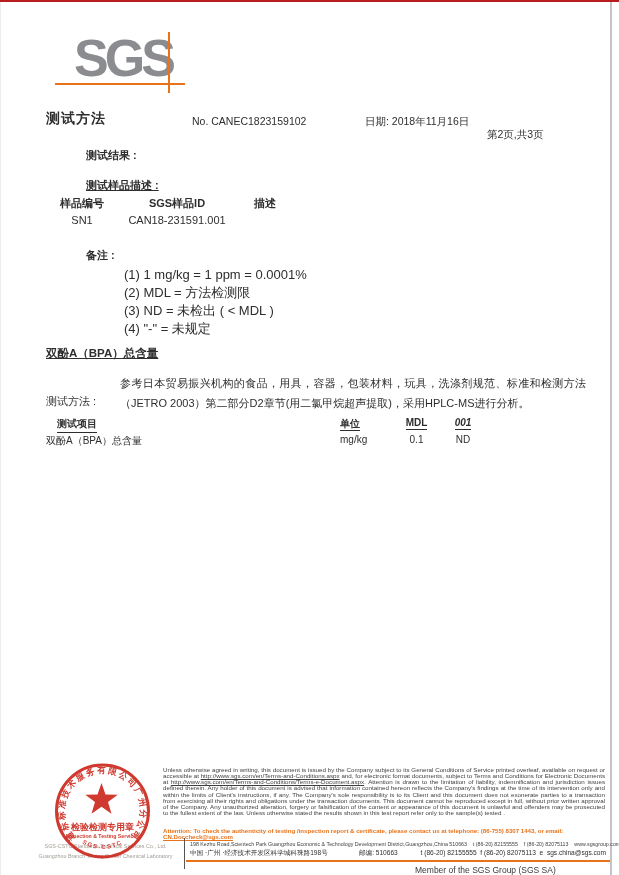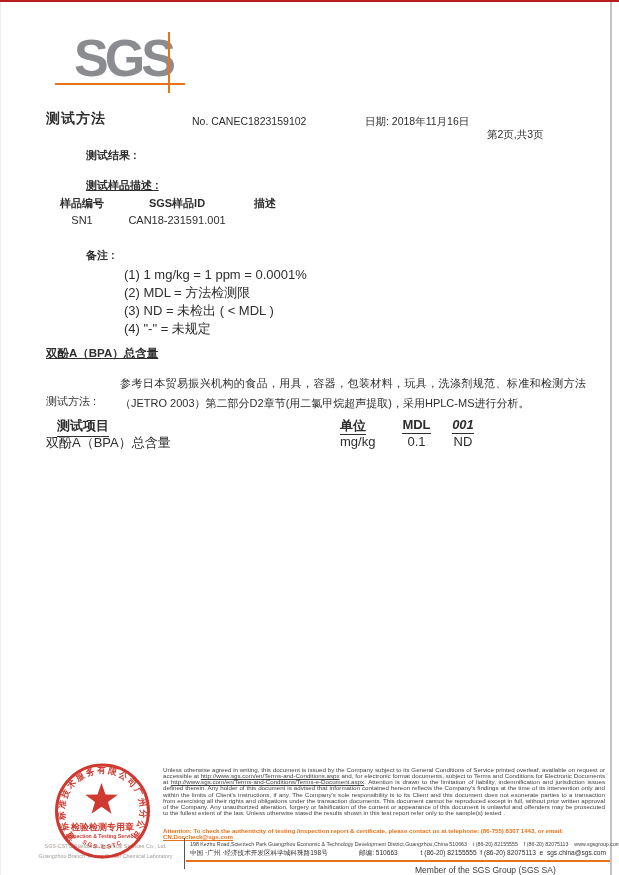--- a/index.html
+++ b/index.html
@@ -41,21 +41,21 @@
 
   .notes-label { position:absolute; left:46px; top:246px; }
   .notes-list { position:absolute; left:100px; top:264px; font-size:13px; line-height:18px;margin-left:24px; }
 
   .bpa-heading { position:absolute; left:46px; top:344px; font-size:11.5px; font-weight:bold; text-decoration:underline; }
 
   .method-label { position:absolute; left:46px; top:392px; font-size:11px; }
   .method-text { position:absolute; left:120px; top:371px; width:466px; font-size:11px; line-height:20px; text-align:justify; }
 
   
-  .rt-row { position:absolute; left:0; width:619px; height:14px; font-size:13px; }
+  .rt-row { position:absolute; left:0; width:619px; height:14px; font-size:10px; }
   .rt-header { top:415px; }
   .rt-data { top:432px; }
   .rt-item-h { position:absolute; left:57px; font-weight:bold; border-bottom:1px solid #2e2e2e; padding-bottom:1px; }
   .rt-item-d { position:absolute; left:46px; }
   .rt-unit { position:absolute; left:340px; width:60px; text-align:left; }
   .rt-mdl  { position:absolute; left:394px; width:45px; text-align:center; }
   .rt-val  { position:absolute; left:440px; width:46px; text-align:center; }
   .rt-header .rt-unit span, .rt-header .rt-mdl span, .rt-header .rt-val span {
     font-weight:bold; border-bottom:1px solid #2e2e2e; padding-bottom:1px;
   }

